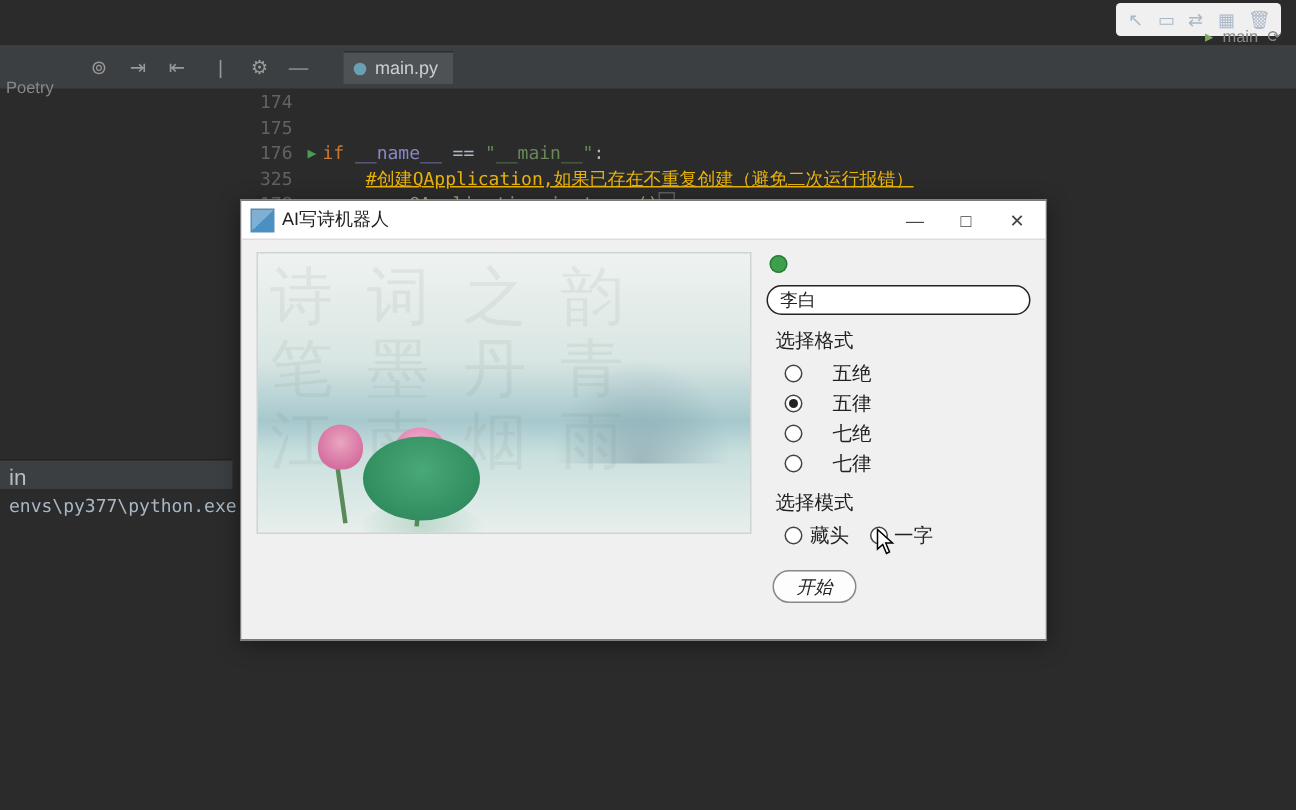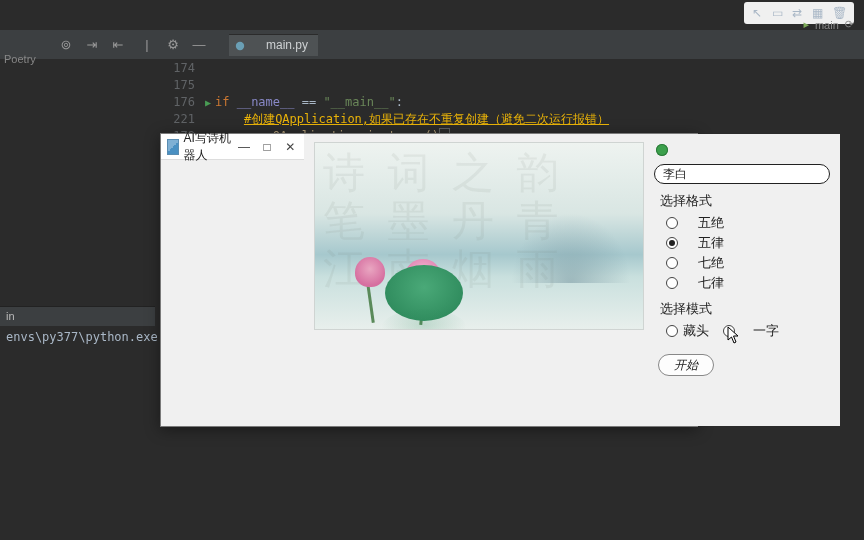--- a/index.html
+++ b/index.html
@@ -36,21 +36,21 @@
     padding-left: 58px;
     gap: 10px;
   }
   .ide-toolbar .ico { width: 16px; height: 16px; display: inline-flex; align-items: center; justify-content: center; color: #999; font-size: 13px; }
   .ide-tab {
     background: #4e5254;
     color: #cdd0d2;
     height: 22px;
     padding: 2px 10px 2px 6px;
     margin-left: 12px;
-    display: flex; align-items: center; gap: 21px;
+    display: flex; align-items: center; gap: 5px;
     font-size: 12px;
     border-top: 1px solid #2b2b2b;
   }
   .ide-tab .dot { width: 10px; height: 10px; display: inline-block; }
   
   .left-panel {
     position: absolute; top: 50px; left: 0;
     width: 55px;
     color: #888; font-size: 11px;
     padding: 3px 4px;
@@ -83,41 +83,41 @@
   .mg { color: #8888c6; }
   .str { color: #6a8759; }
   .fn { color: #b09d79; }
   .link { color: #eab308; text-decoration: underline; }
   .hlblock { border: 1px solid #5e6060; padding: 0 1px; }
   
   .term-tab {
     position: absolute; top: 306px; left: 0;
     background: #3c3f41;
     width: 155px; height: 22px;
-    color: #bbb; font-size: 11px;
+    color: #bbb; font-size: 15px;
     padding: 3px 6px;
     border-top: 1px solid #222;
   }
   .term {
     position: absolute; top: 326px; left: 0; right: 0; bottom: 0;
     background: #2b2b2b;
     color: #a9b7c6;
     font-family: "Consolas", monospace;
     font-size: 12px;
     padding: 4px 6px;
   }
   
   .app-window {
     position: absolute;
     top: 133px; left: 160px;
     width: 538px; height: 294px;
     background: #f0f0f0;
     border: 1px solid #7a7a7a;
     box-shadow: 0 3px 14px rgba(0,0,0,.4);
-    display: flex; flex-direction: row;
+    display: flex; flex-direction: column;
   }
   .titlebar {
     height: 26px;
     background: #fff;
     border-bottom: 1px solid #ddd;
     display: flex; align-items: center;
     padding: 0 2px 0 6px;
     font-size: 12px;
     color: #222;
   }
@@ -280,21 +280,21 @@
   </div>
 </div>
 
 <div class="left-panel">Poetry</div>
 
 <div class="editor">
   <div class="gutter">
     <div>174</div>
     <div>175</div>
     <div><span>176</span><span class="run-mark">▶</span></div>
-    <div>221</div>
+    <div>325</div>
     <div>178</div>
   </div>
   <div class="code-lines">
     <div></div>
     <div></div>
     <div><span class="kw">if</span><span class="mg"> __name__ </span><span>== </span><span class="str">"__main__"</span><span>:</span></div>
     <div>    <span class="link">#创建QApplication,如果已存在不重复创建（避免二次运行报错）</span></div>
     <div>    <span>app</span><span>=</span><span class="fn">QApplication.instance()</span><span class="hlblock">;</span></div>
   </div>
 </div>
@@ -350,21 +350,21 @@
         <span class="radio"></span>
         <span>七律</span>
       </div>
 
       <div class="section-h">选择模式</div>
       <div class="mode-row">
         <span style="display:flex;align-items:center;gap:5px">
           <span class="radio"></span>
           <span>藏头</span>
         </span>
-        <span style="display:flex;align-items:center;gap:18px;position:relative">
+        <span style="display:flex;align-items:center;gap:4px;position:relative">
           <span class="radio"></span>
           <span>一字</span>
           <svg class="cursor-arrow" width="14" height="18" style="left:4px;top:4px" viewBox="0 0 14 18">
               <path d="M1 1 L1 14 L4.5 11 L7 17 L9 16 L6.5 10 L11 10 Z" fill="#fff" stroke="#000" stroke-width="1"></path>
             </svg>
         </span>
       </div>
 
       <div class="start-btn">
         <span>开始</span>

